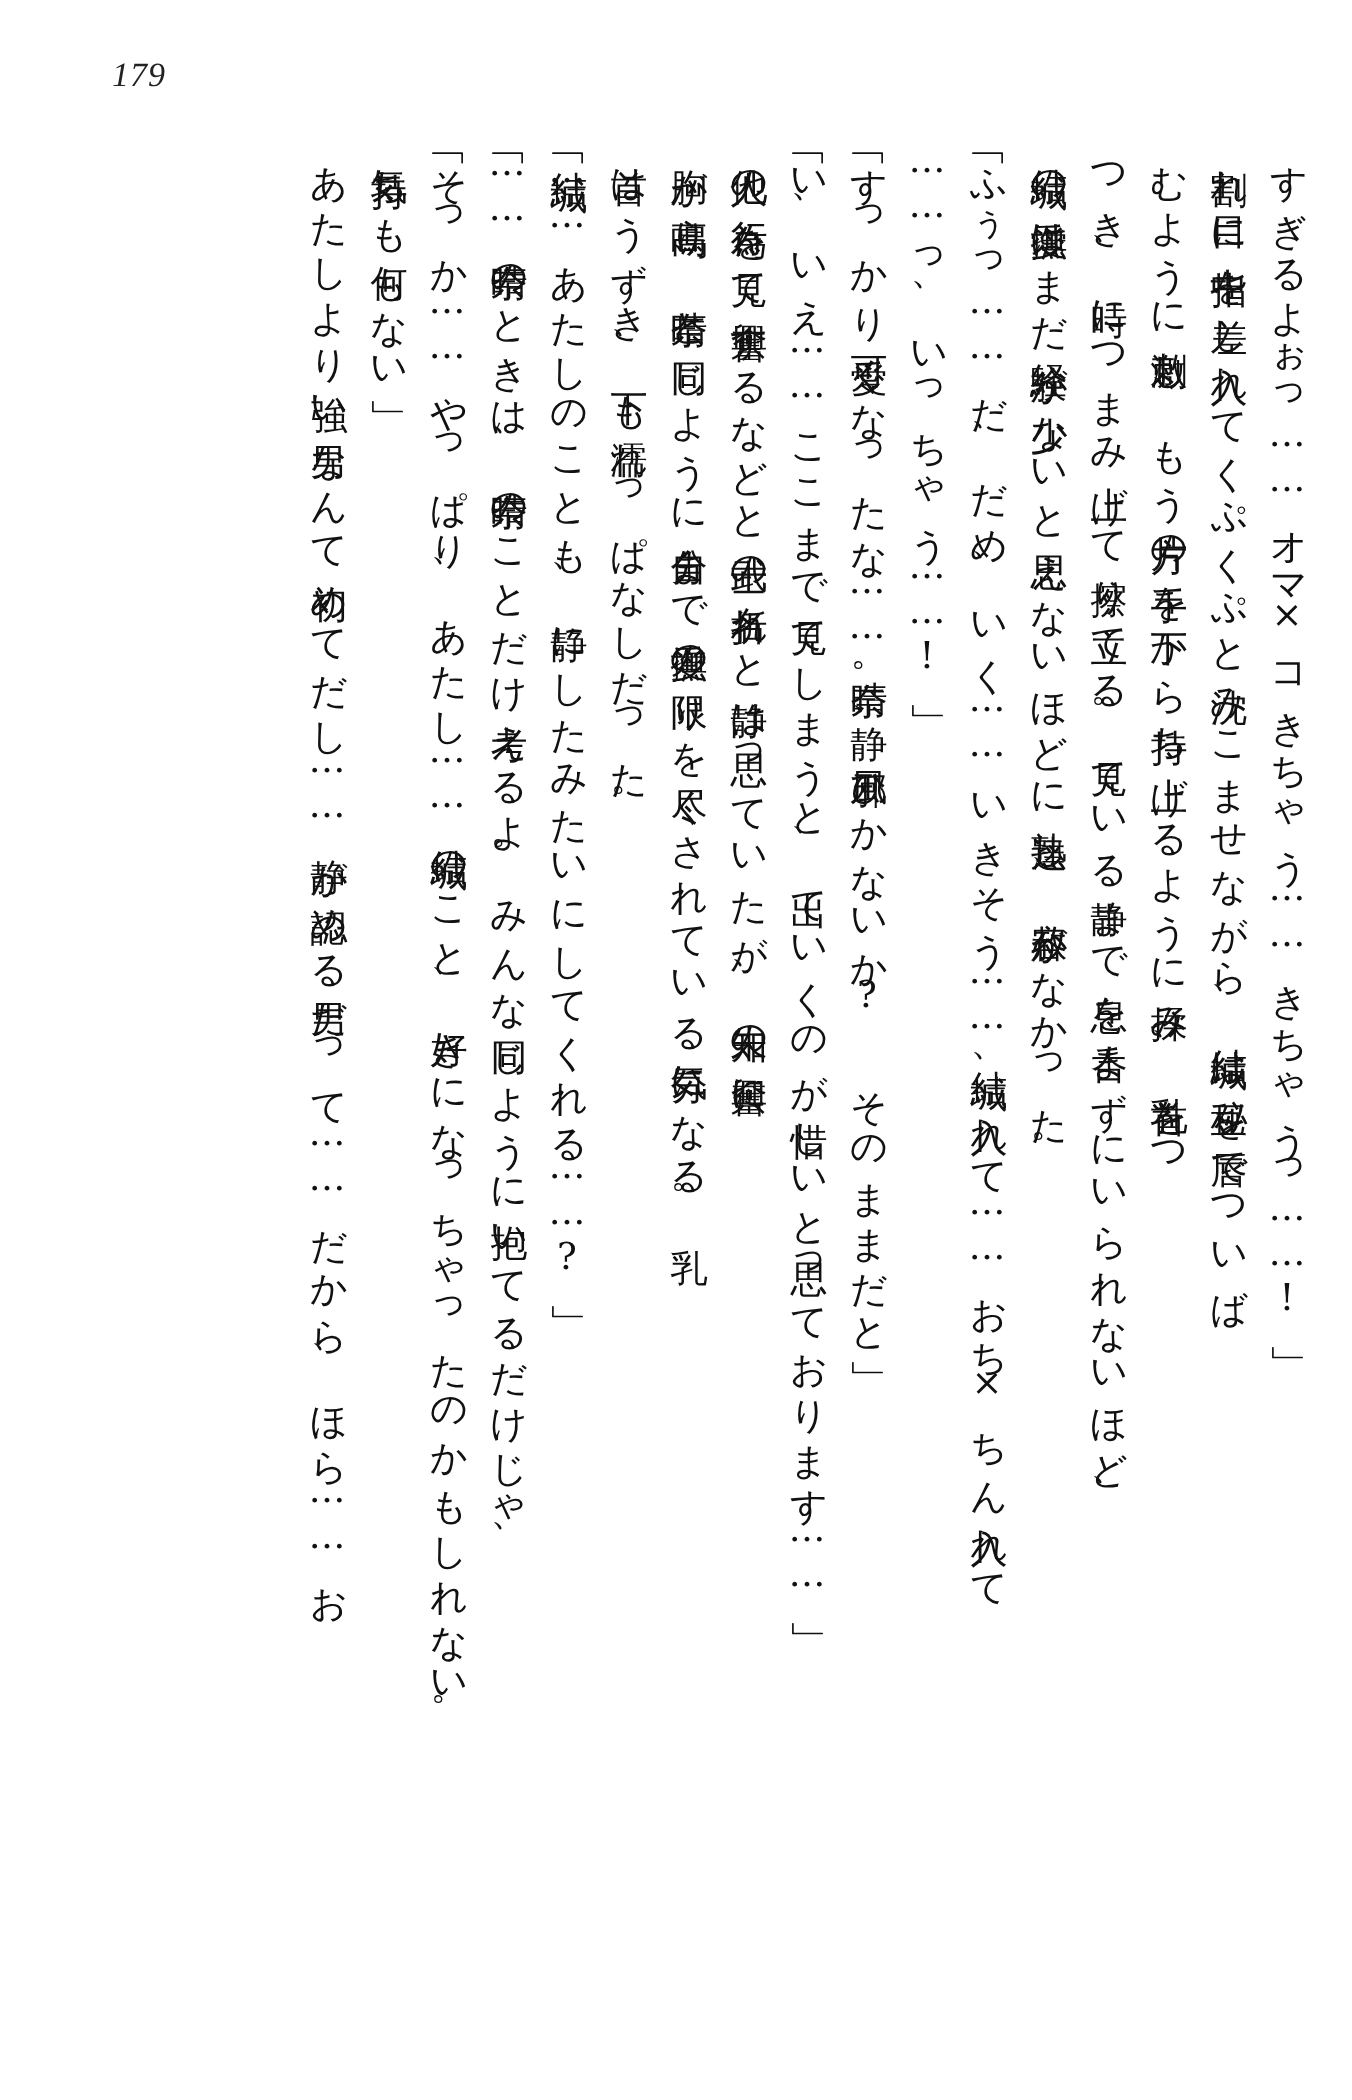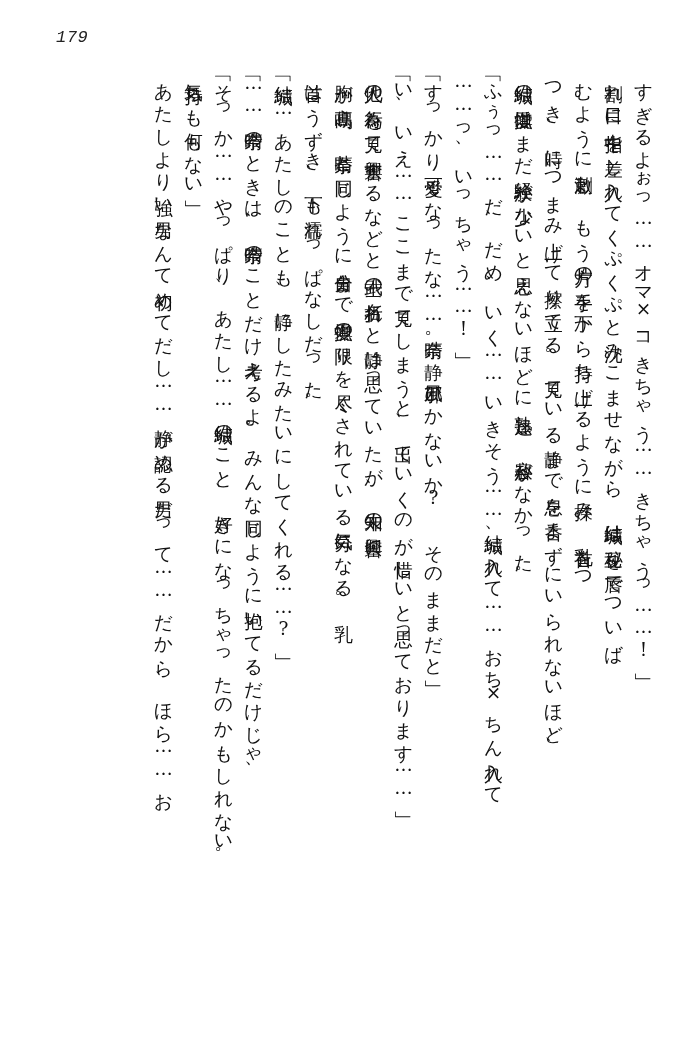--- a/index.html
+++ b/index.html
@@ -16,21 +16,21 @@
     overflow: hidden;
     font-family: "Liberation Serif", "DejaVu Serif", serif;
     color: #1a1a1a;
   }
   .page-number {
     position: absolute;
     top: 28px;
     left: 56px;
     font-size: 17px;
     font-style: italic;
-    font-family: Liberation Mono, monospace;
+    font-family: Liberation Serif, serif;
     color: #222;
     letter-spacing: 0.5px;
   }
   .text-block {
     position: absolute;
     top: 70px;
     left: 26px;
     right: 24px;
     height: 930px;
     display: flex;

